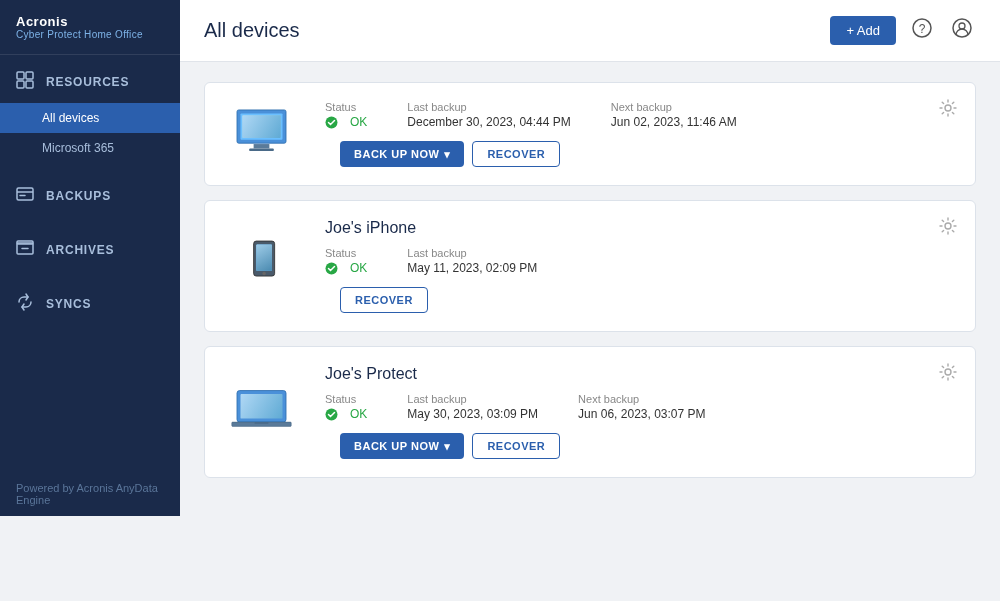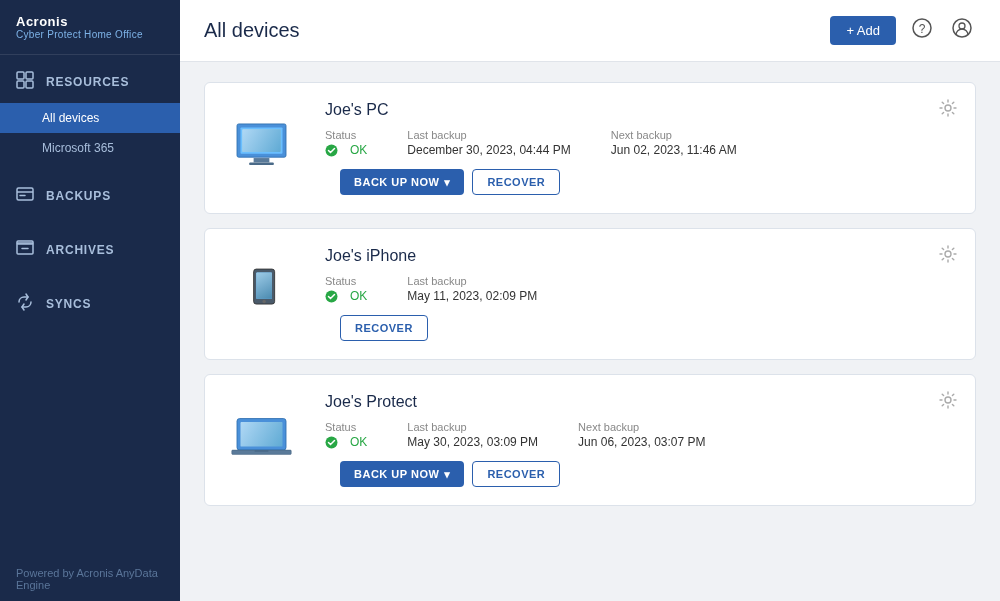--- a/index.html
+++ b/index.html
@@ -5,21 +5,21 @@
     * { box-sizing: border-box; margin: 0; padding: 0; }
     body { font-family: 'Segoe UI', Arial, sans-serif; background: #f0f2f5; display: flex; height: 601px; width: 1000px; overflow: hidden; }
 
     
     #sidebar {
       width: 180px;
       background: #1a2a4a;
       display: flex;
       flex-direction: column;
       flex-shrink: 0;
-      height: 601px;
+      height: 516px;
     }
     #sidebar-logo {
       padding: 14px 16px 14px 16px;
       border-bottom: 1px solid rgba(255,255,255,0.1);
     }
     #sidebar-logo .logo-text-top {
       color: #fff;
       font-size: 13px;
       font-weight: 700;
       letter-spacing: 0.5px;
@@ -320,21 +320,20 @@
           <rect x="14" y="11" width="44" height="26" fill="url(#screen-gradient)" rx="1"></rect>
           <defs>
             <linearGradient id="screen-gradient" x1="14" y1="11" x2="58" y2="37" gradientUnits="userSpaceOnUse">
               <stop offset="0%" stop-color="#b0d8f5"></stop>
               <stop offset="100%" stop-color="#5faad4"></stop>
             </linearGradient>
           </defs>
         </svg>
       </div>
       <div class="device-info">
-        <div class="device-name">Joe's PC</div>
         <div class="device-stats">
           <div class="stat-group">
             <label>Status</label>
             <div class="status-ok">
               <svg width="13" height="13" viewBox="0 0 13 13">
                   <circle cx="6.5" cy="6.5" r="6" fill="#28a745"></circle>
                   <path d="M3.5 6.5l2 2 4-4" stroke="#fff" stroke-width="1.5" fill="none" stroke-linecap="round"></path>
                 </svg>
               <span>OK</span>
             </div>

